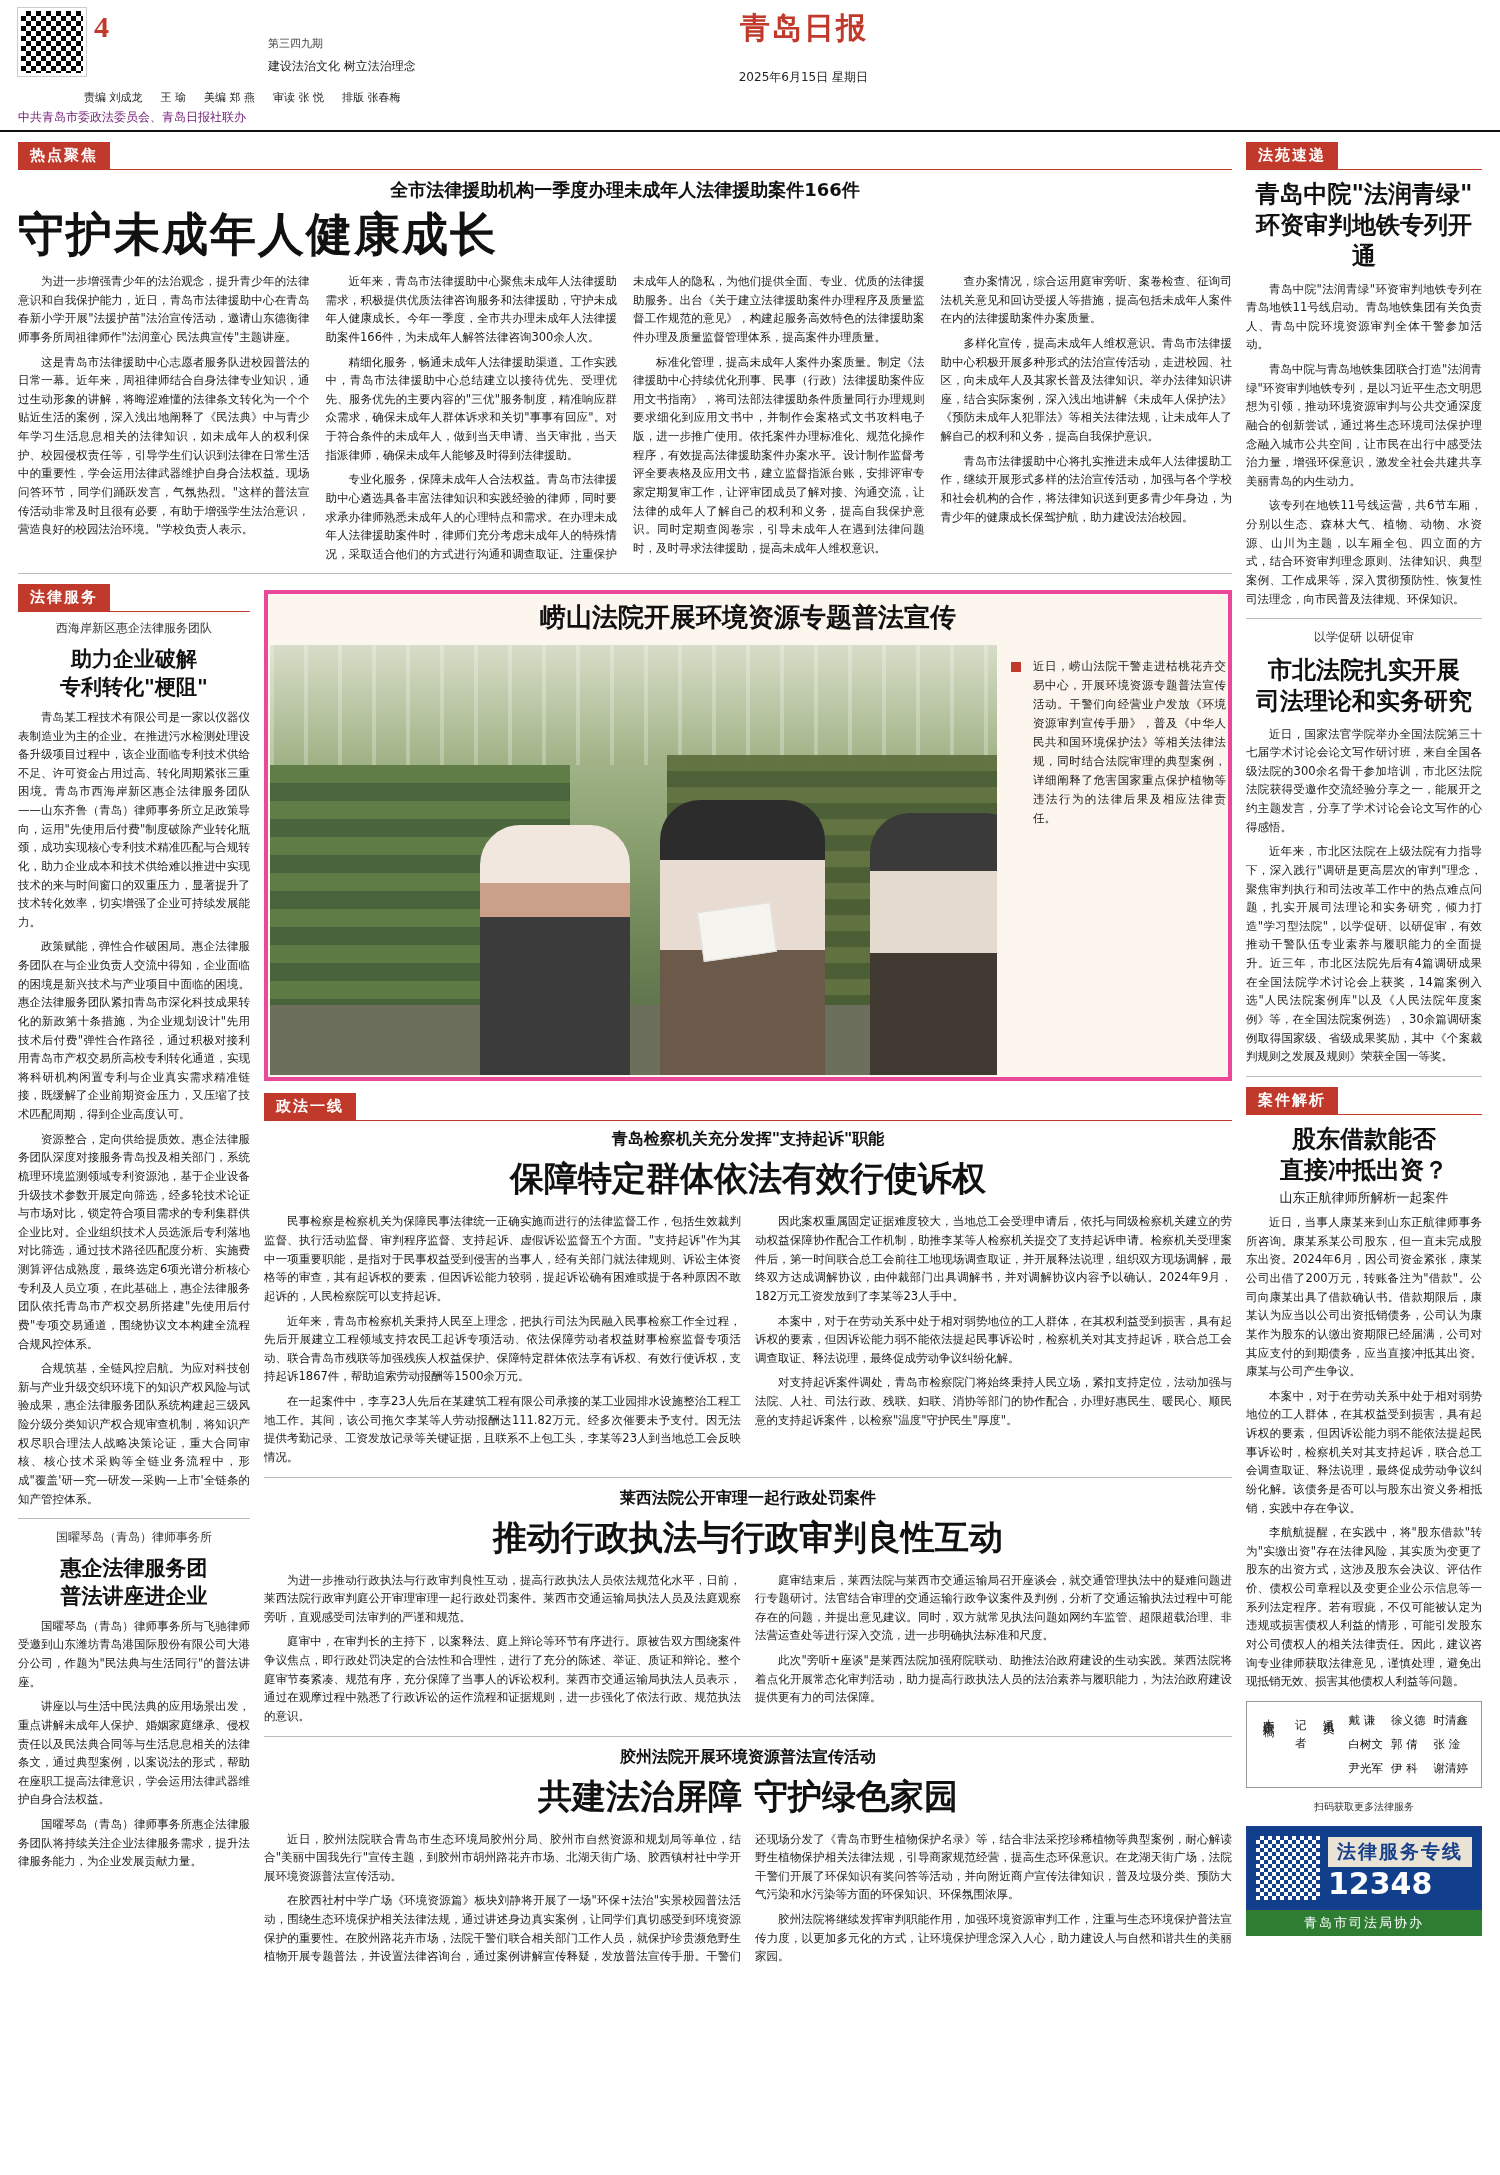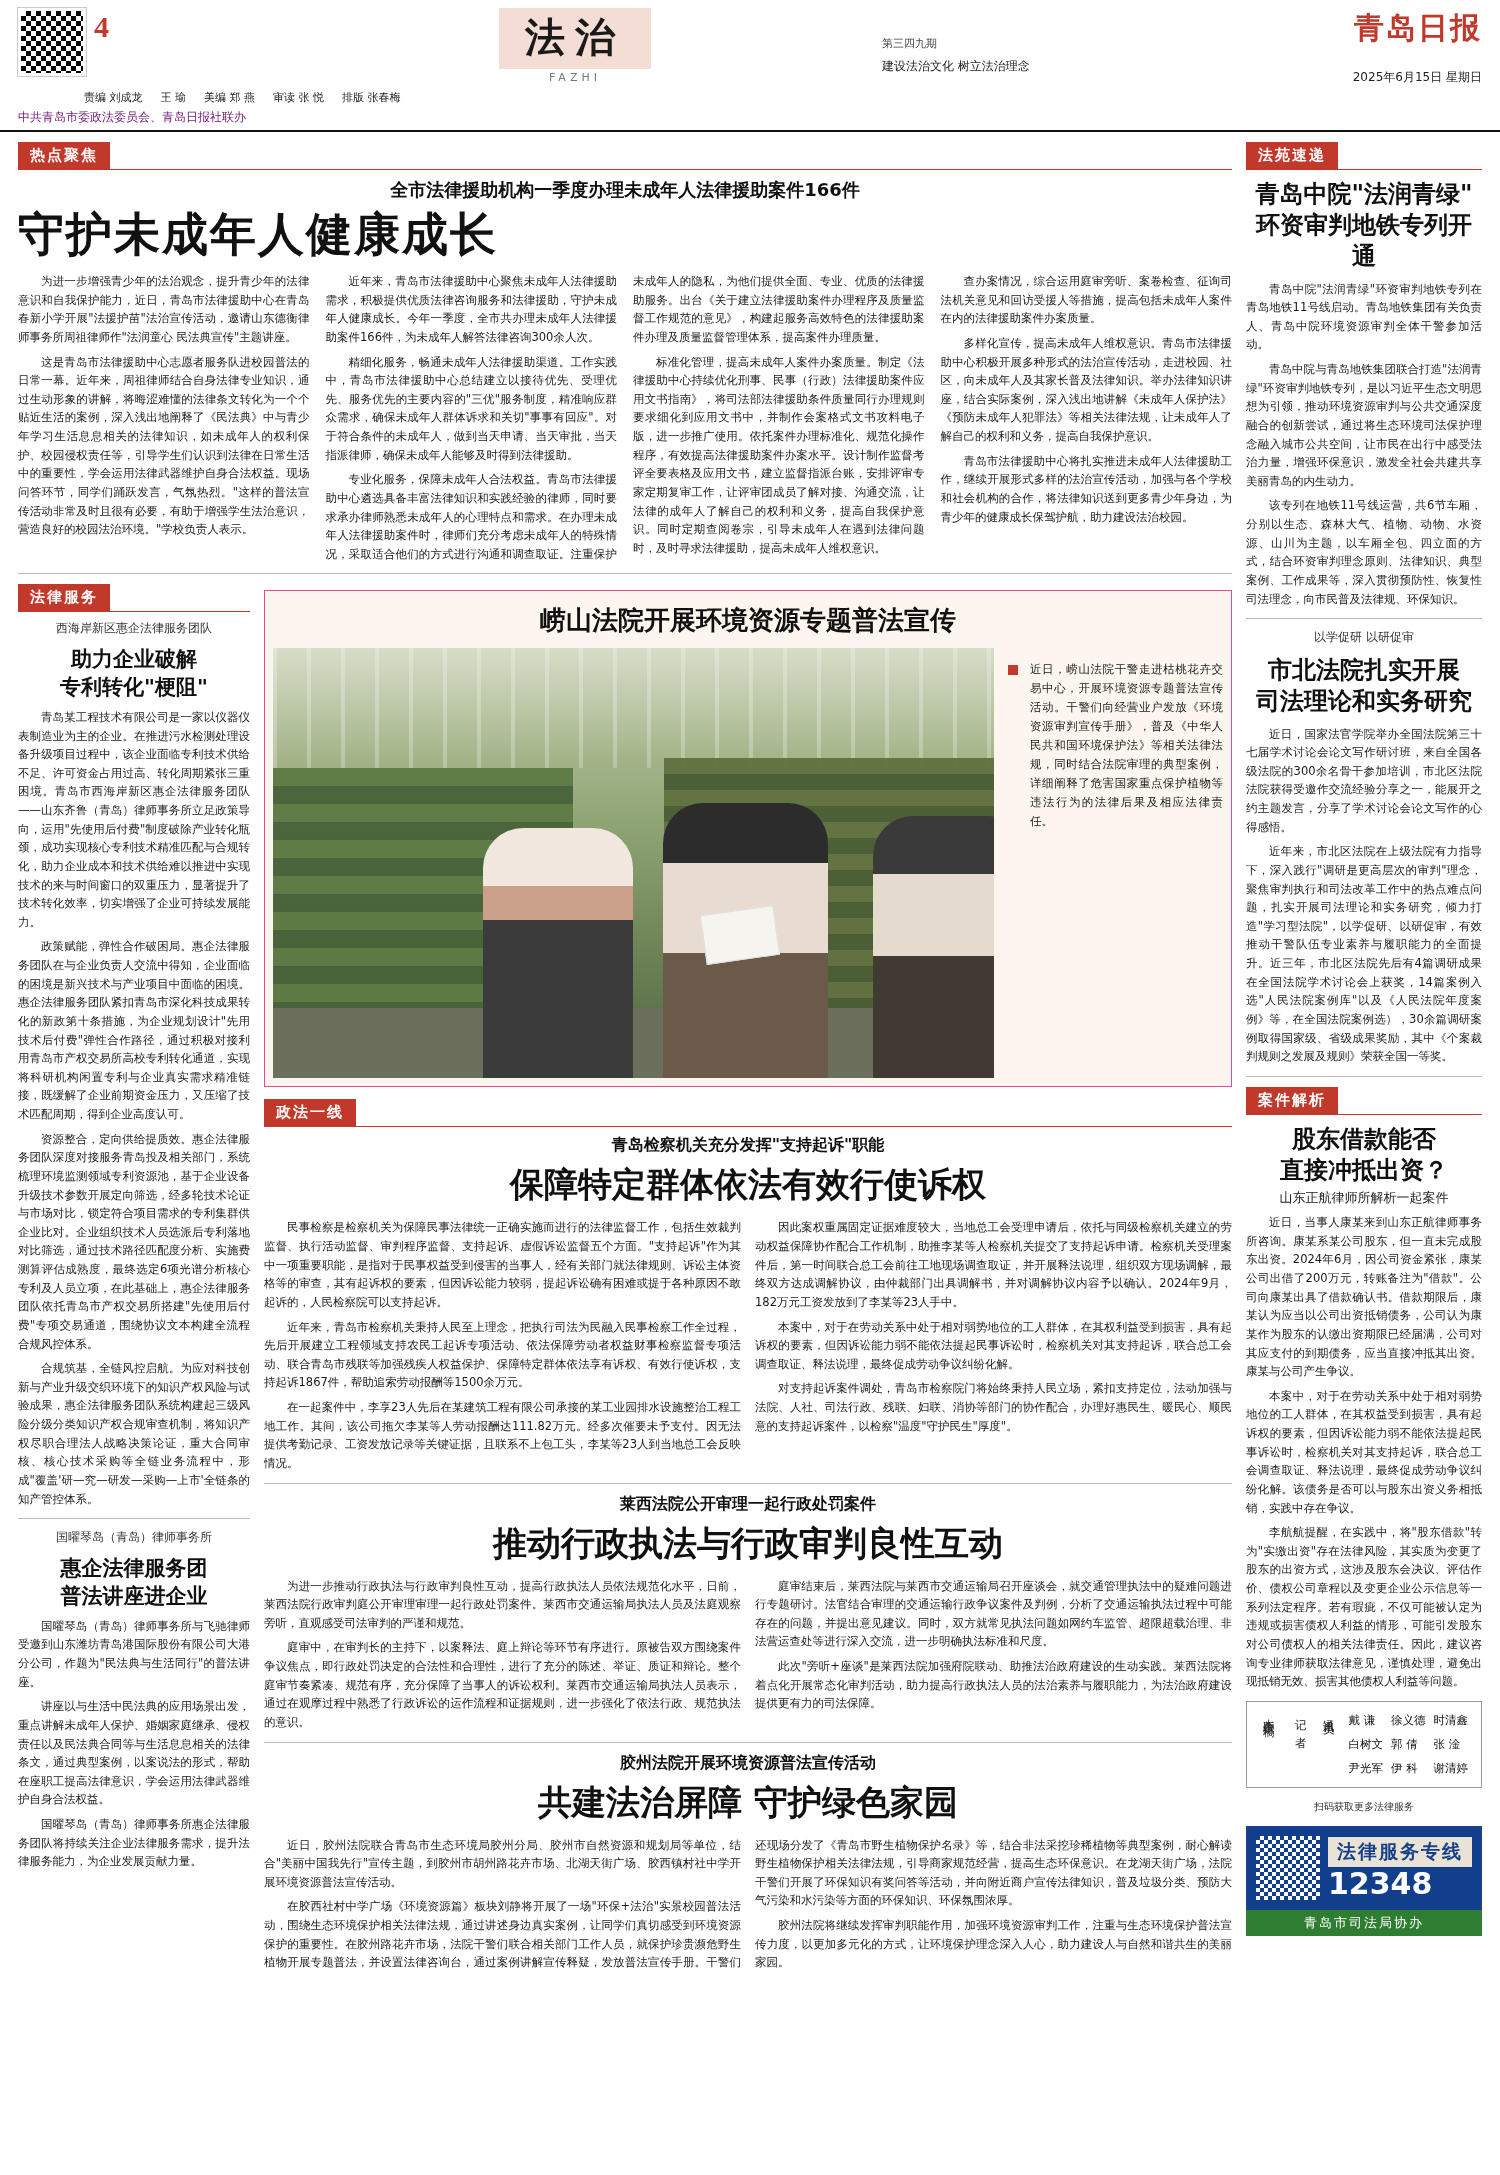--- a/index.html
+++ b/index.html
@@ -49,21 +49,21 @@
 
   .hr-thin{border-top:1px solid #bbb;margin:10px 0;}
 
   
   .rbox-title{font-size:24px;font-weight:bold;text-align:center;line-height:1.3;margin:8px 0 8px 0;
     font-family:"DejaVu Serif","Liberation Serif",serif;}
   .rbox-kicker{font-size:12px;text-align:center;color:#333;margin-bottom:2px;}
   .rbox-sub{font-size:13px;text-align:center;color:#222;margin-top:-4px;margin-bottom:6px;}
 
   
-  .feature{border:1px solid #ec4899;background:#fdf6ef;padding:8px;margin-top:6px;}
+  .feature{border:4px solid #ec4899;background:#fdf6ef;padding:2px;margin-top:6px;}
   .feature-title{font-size:26px;font-weight:bold;text-align:center;color:#111;margin:4px 0 10px 0;
     font-family:"DejaVu Serif","Liberation Serif",serif;}
   .photo{position:relative;height:430px;overflow:hidden;background:#6f7f5a;}
   .photo .sky{position:absolute;inset:0;background:linear-gradient(180deg,#cfd8c0 0%,#a8b88f 22%,#8aa070 45%,#6d8457 70%,#4f6440 100%);}
   .photo .greenhouse{position:absolute;top:0;left:0;right:0;height:120px;
      background:repeating-linear-gradient(90deg,rgba(255,255,255,.25) 0 4px,rgba(0,0,0,0) 4px 34px),
                 linear-gradient(180deg,#d7ddc8,#9fb184);}
   .photo .shelfL{position:absolute;left:0;top:120px;width:300px;bottom:0;
      background:repeating-linear-gradient(180deg,#5d7a44 0 18px,#47623a 18px 36px);opacity:.95;}
   .photo .shelfR{position:absolute;right:0;top:110px;width:330px;bottom:0;
@@ -97,24 +97,20 @@
 </style>
 </head>
 <body>
 
 <div class="page">
 
   <div class="masthead">
     <div class="mh-left">
       <div class="qr"></div>
       <div class="pagenum">4</div>
-    </div>
-    <div class="mh-center">
-      <div class="mh-title">法治</div>
-      <div class="mh-sub">FAZHI</div>
     </div>
     <div class="mh-mid">
       <div class="issue">第三四九期</div>
       <div>建设法治文化  树立法治理念</div>
     </div>
     <div class="mh-right">
       <div class="mh-brand">青岛日报</div>
       <div class="mh-date">2025年6月15日   星期日</div>
     </div>
   </div>

